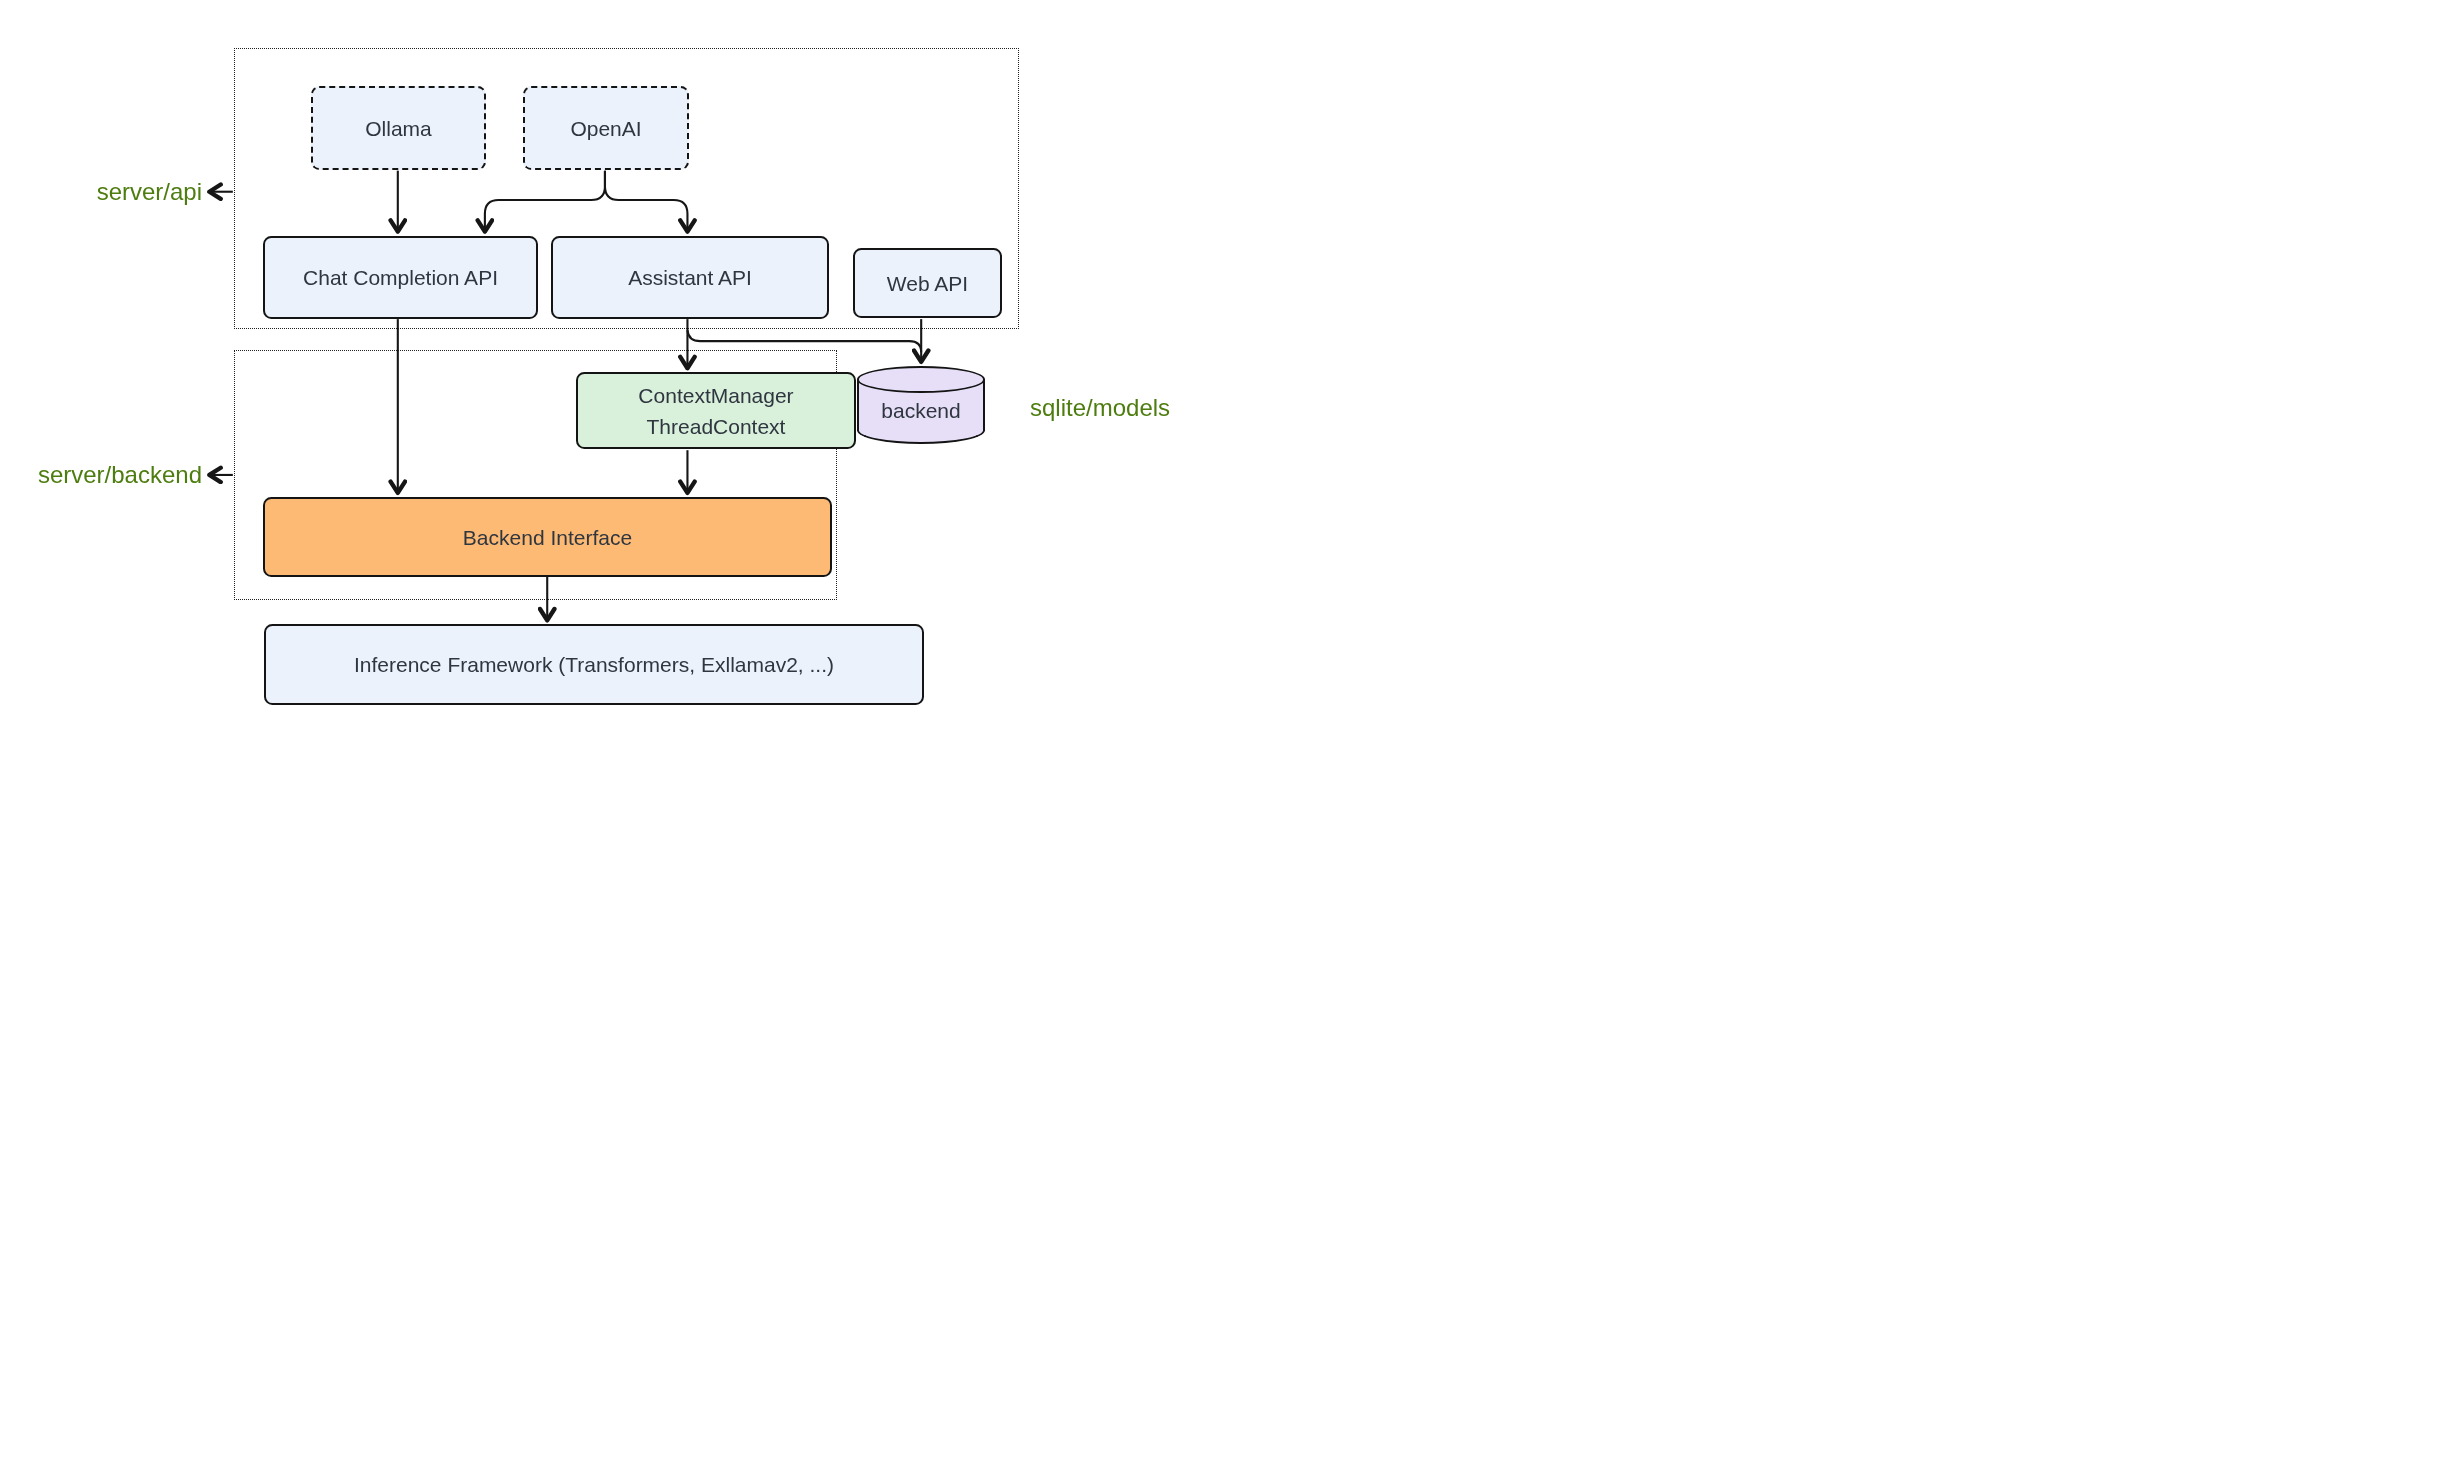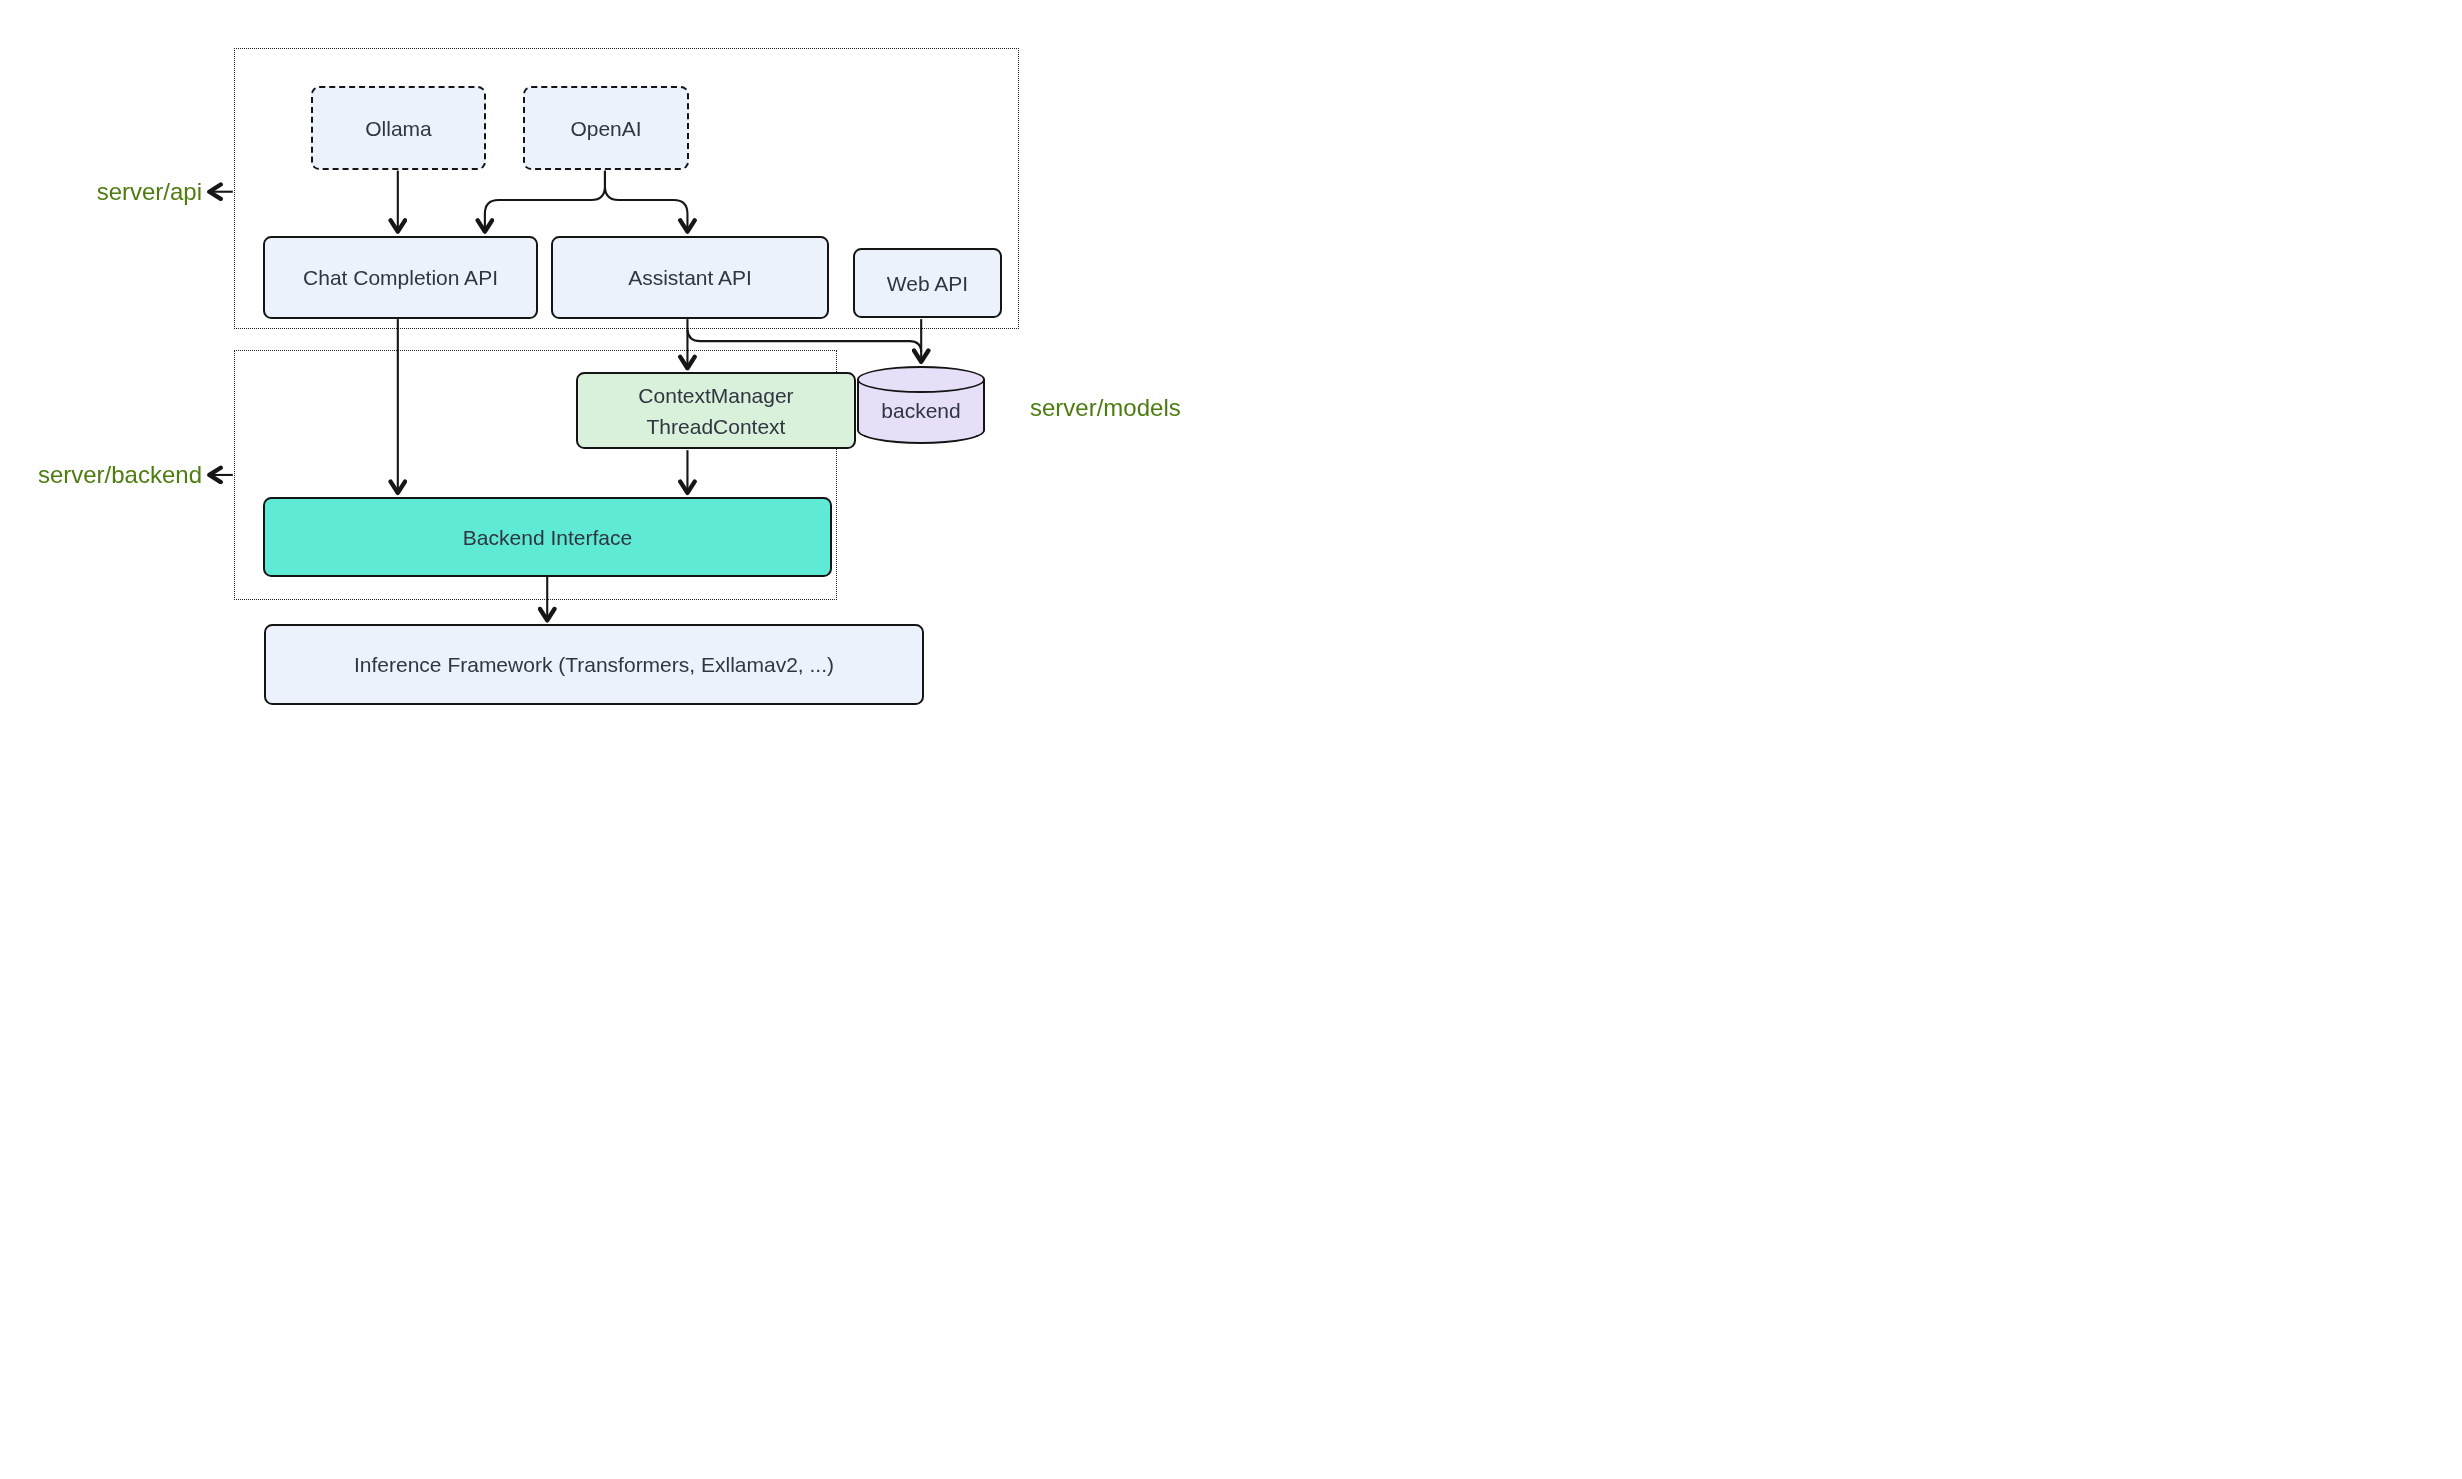--- a/index.html
+++ b/index.html
@@ -48,21 +48,21 @@
     flex-direction: column;
     align-items: center;
     justify-content: center;
     color: #2f3640;
     font-size: 21px;
     line-height: 29px;
     text-align: center;
   }
   .node.dashed { border-style: dashed; }
   .node.green  { background: #d9f0db; }
-  .node.yellow { background: #5eead4; text-align: center; }
+  .node.yellow { background: #fdba74; text-align: center; }
 
   .n-ollama    { left: 311px; top: 86px;  width: 175px; height: 84px; }
   .n-openai    { left: 523px; top: 86px;  width: 166px; height: 84px; }
   .n-chat      { left: 263px; top: 236px; width: 275px; height: 83px; }
   .n-assistant { left: 551px; top: 236px; width: 278px; height: 83px; }
   .n-web       { left: 853px; top: 248px; width: 149px; height: 70px; }
   .n-context   { left: 576px; top: 372px; width: 280px; height: 77px; line-height: 31px; }
   .n-backend   { left: 263px; top: 497px; width: 569px; height: 80px; }
   .n-inference { left: 264px; top: 624px; width: 660px; height: 81px; }
 
@@ -115,21 +115,21 @@
 </head>
 <body>
 
 <div class="canvas">
 
   <div class="region region-api"></div>
   <div class="region region-backend"></div>
 
   <div class="region-label label-api">server/api</div>
   <div class="region-label label-backend">server/backend</div>
-  <div class="region-label label-models">server/models</div>
+  <div class="region-label label-models">sqlite/models</div>
 
   <svg class="edges" viewBox="0 0 1343 807">
     <defs>
       <marker id="arrow" viewBox="0 0 10 10" refX="7.2" refY="5" markerWidth="9" markerHeight="9" orient="auto-start-reverse">
         <path d="M1.5,1.2 L7.5,5 L1.5,8.8" fill="none" stroke="#161616" stroke-width="1.7" stroke-linecap="round" stroke-linejoin="round"></path>
       </marker>
     </defs>
     <path d="M434,186 V252" marker-end="url(#arrow)"></path>
     <path d="M660,186 V203 Q660,218 645,218 H544 Q529,218 529,233 V252" marker-end="url(#arrow)"></path>
     <path d="M660,186 V203 Q660,218 675,218 H735 Q750,218 750,233 V252" marker-end="url(#arrow)"></path>

